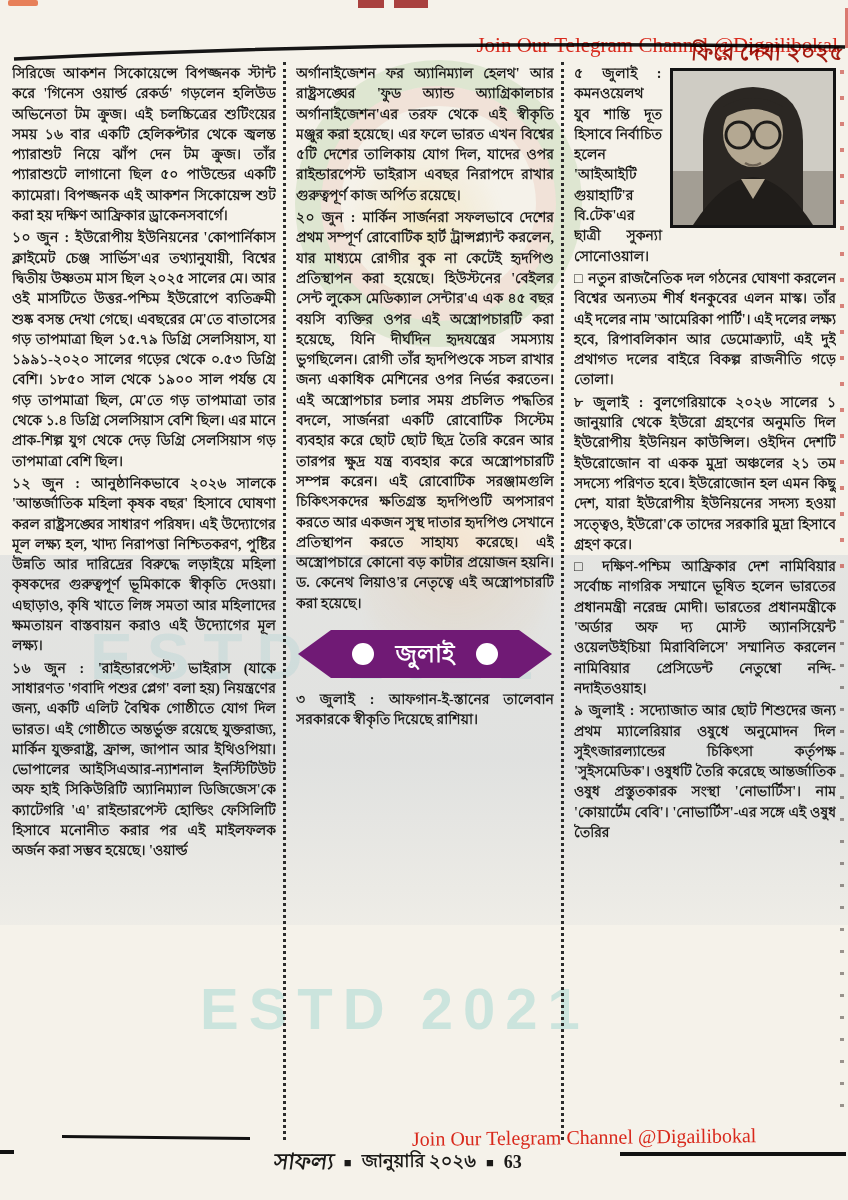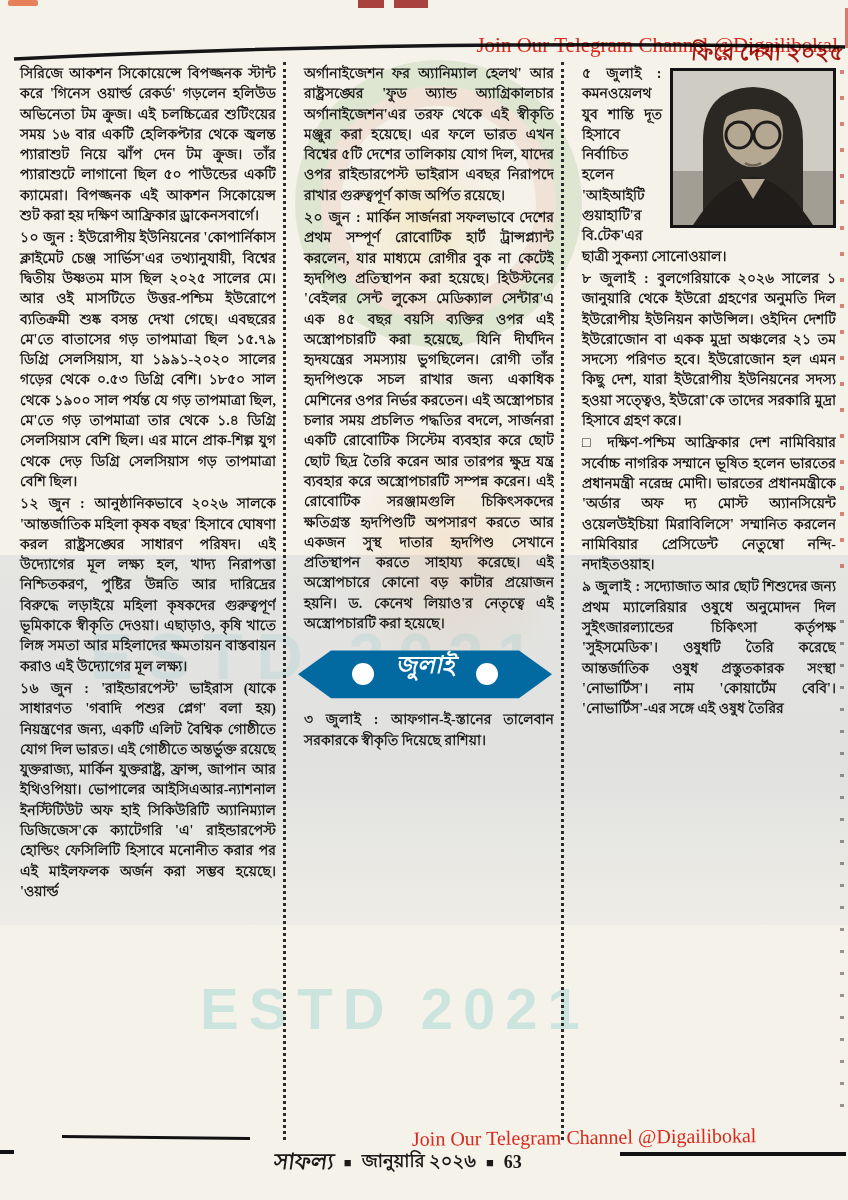--- a/index.html
+++ b/index.html
@@ -38,34 +38,34 @@
     position:absolute;right:4px;top:35px;z-index:5;
     font-weight:bold;font-size:22px;color:#a81c12;white-space:nowrap;
     mix-blend-mode:multiply;transform:skewX(-4deg);
   }
   
   .col{
     position:absolute;top:64px;height:1076px;overflow:hidden;z-index:2;
     font-size:14px;line-height:1.45;text-align:justify;
     font-weight:600;
   }
-  .col p{margin:0 0 2px 8px;}
+  .col p{margin:0 0 2px 0;}
   .col b{font-weight:800;letter-spacing:.5px;}
   .col-0{left:12px;width:264px;}
   .col-1{left:296px;width:258px;}
   .col-2{left:574px;width:262px;}
   .sep{position:absolute;top:62px;height:1078px;width:0;z-index:2;
     border-left:3px dotted #2c2c2c;}
   .sep1{left:283px;}
   .sep2{left:561px;}
   
   .banner{
-    position:relative;margin:14px 2px 10px 2px;height:52px;background:#0369a1;
+    position:relative;margin:14px 2px 10px 2px;height:52px;background:#701a75;
     clip-path:polygon(0 50%,13% 4%,87% 4%,100% 50%,87% 96%,13% 96%);
-    display:flex;align-items:flex-start;justify-content:center;font-style:italic;
+    display:flex;align-items:center;justify-content:center;
   }
   .banner span{color:#fff;font-size:24px;font-weight:bold;}
   .banner::before,.banner::after{
     content:"";position:absolute;top:50%;width:22px;height:22px;border-radius:50%;
     background:#fff;transform:translateY(-50%);
   }
   .banner::before{left:54px;}
   .banner::after{right:54px;}
   
   .photo{
@@ -145,20 +145,21 @@
       <path d="M50,48 Q80,28 110,48 L110,36 Q80,18 50,36 Z" fill="#2b2723"></path>
       <circle cx="66" cy="64" r="13" fill="none" stroke="#1e1c1a" stroke-width="3"></circle>
       <circle cx="94" cy="64" r="13" fill="none" stroke="#1e1c1a" stroke-width="3"></circle>
       <line x1="79" y1="64" x2="81" y2="64" stroke="#1e1c1a" stroke-width="3"></line>
       <path d="M72,92 Q80,97 88,92" stroke="#6e6355" stroke-width="2.5" fill="none"></path>
       <path d="M20,154 Q50,108 80,106 Q110,108 140,154 Z" fill="#201d1a"></path>
       <path d="M68,108 L80,128 L92,108 Z" fill="#b4a892"></path>
     </svg>
   </span>
 <b>৫ জুলাই : </b>কমনওয়েলথ যুব শান্তি দূত হিসাবে নির্বাচিত হলেন 'আইআইটি গুয়াহাটি'র বি.টেক'এর ছাত্রী সুকন্যা সোনোওয়াল।</p>
+      <p><b>□ </b>নতুন রাজনৈতিক দল গঠনের ঘোষণা করলেন বিশ্বের অন্যতম শীর্ষ ধনকুবের এলন মাস্ক। তাঁর এই দলের নাম 'আমেরিকা পার্টি'। এই দলের লক্ষ্য হবে, রিপাবলিকান আর ডেমোক্র্যাট, এই দুই প্রথাগত দলের বাইরে বিকল্প রাজনীতি গড়ে তোলা।</p>
       <p><b>৮ জুলাই : </b>বুলগেরিয়াকে ২০২৬ সালের ১ জানুয়ারি থেকে ইউরো গ্রহণের অনুমতি দিল ইউরোপীয় ইউনিয়ন কাউন্সিল। ওইদিন দেশটি ইউরোজোন বা একক মুদ্রা অঞ্চলের ২১ তম সদস্যে পরিণত হবে। ইউরোজোন হল এমন কিছু দেশ, যারা ইউরোপীয় ইউনিয়নের সদস্য হওয়া সত্ত্বেও, ইউরো'কে তাদের সরকারি মুদ্রা হিসাবে গ্রহণ করে।</p>
       <p><b>□ </b>দক্ষিণ-পশ্চিম আফ্রিকার দেশ নামিবিয়ার সর্বোচ্চ নাগরিক সম্মানে ভূষিত হলেন ভারতের প্রধানমন্ত্রী নরেন্দ্র মোদী। ভারতের প্রধানমন্ত্রীকে 'অর্ডার অফ দ্য মোস্ট অ্যানসিয়েন্ট ওয়েলউইচিয়া মিরাবিলিসে' সম্মানিত করলেন নামিবিয়ার প্রেসিডেন্ট নেতুম্বো নন্দি-নদাইতওয়াহ।</p>
       <p><b>৯ জুলাই : </b>সদ্যোজাত আর ছোট শিশুদের জন্য প্রথম ম্যালেরিয়ার ওষুধে অনুমোদন দিল সুইৎজারল্যান্ডের চিকিৎসা কর্তৃপক্ষ 'সুইসমেডিক'। ওষুধটি তৈরি করেছে আন্তর্জাতিক ওষুধ প্রস্তুতকারক সংস্থা 'নোভার্টিস'। নাম 'কোয়ার্টেম বেবি'। 'নোভার্টিস'-এর সঙ্গে এই ওষুধ তৈরির</p>
     </div>
 
   <div class="rule rule-col1end"></div>
   <div class="rule rule-dash"></div>
   <div class="footer">
     <span class="mag">সাফল্য</span>
     <span class="sq">■</span>

